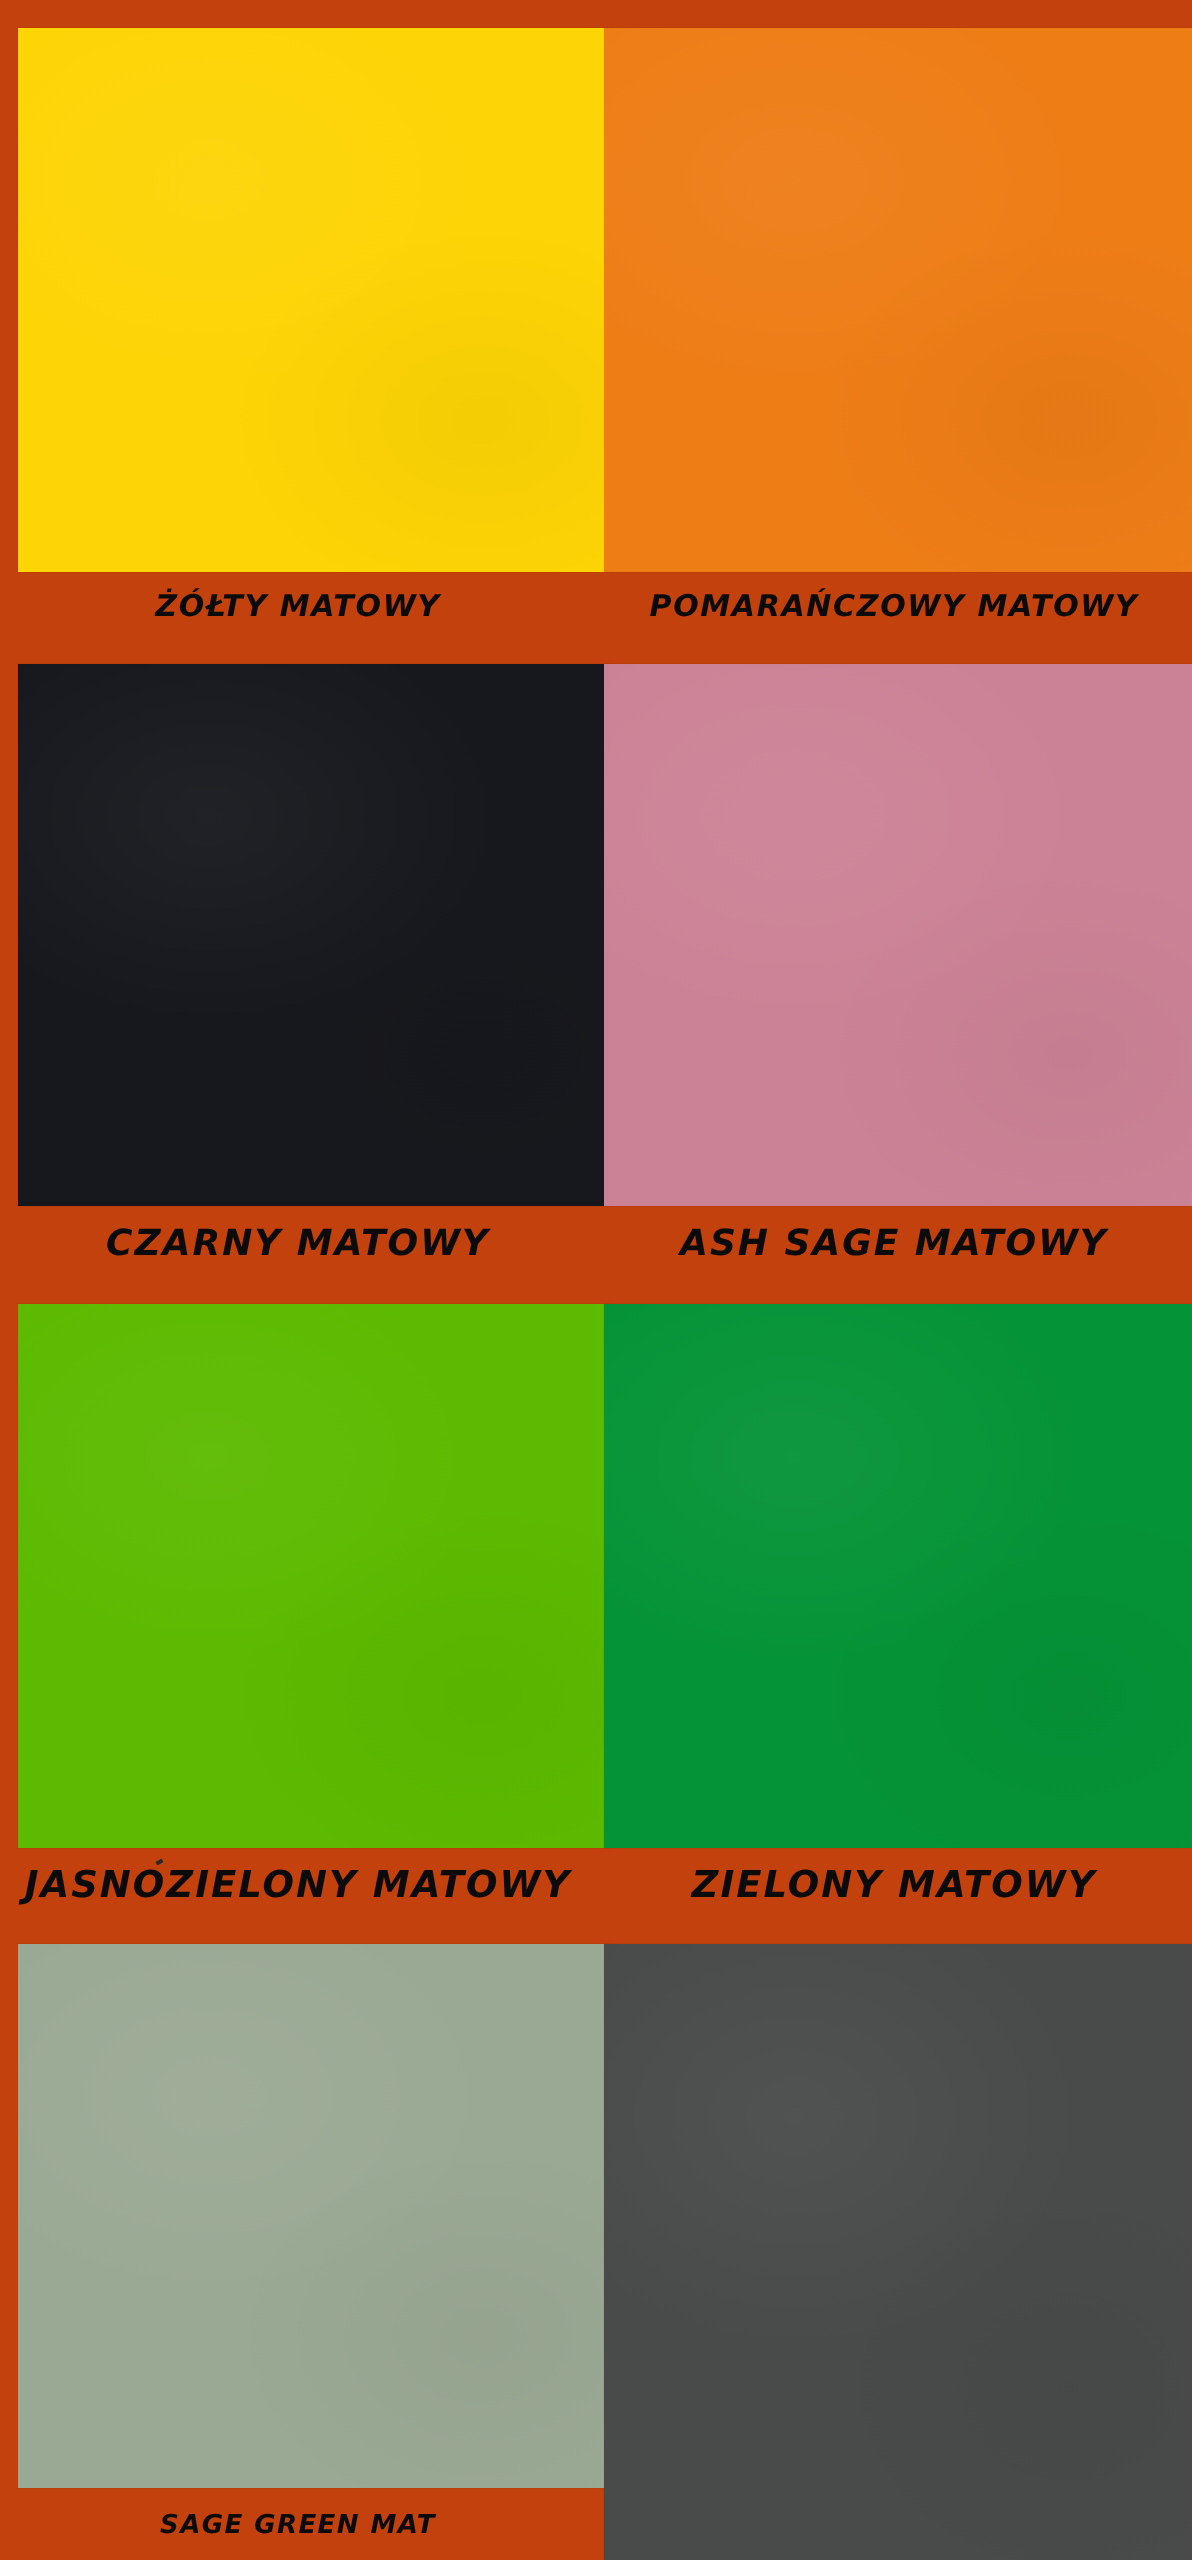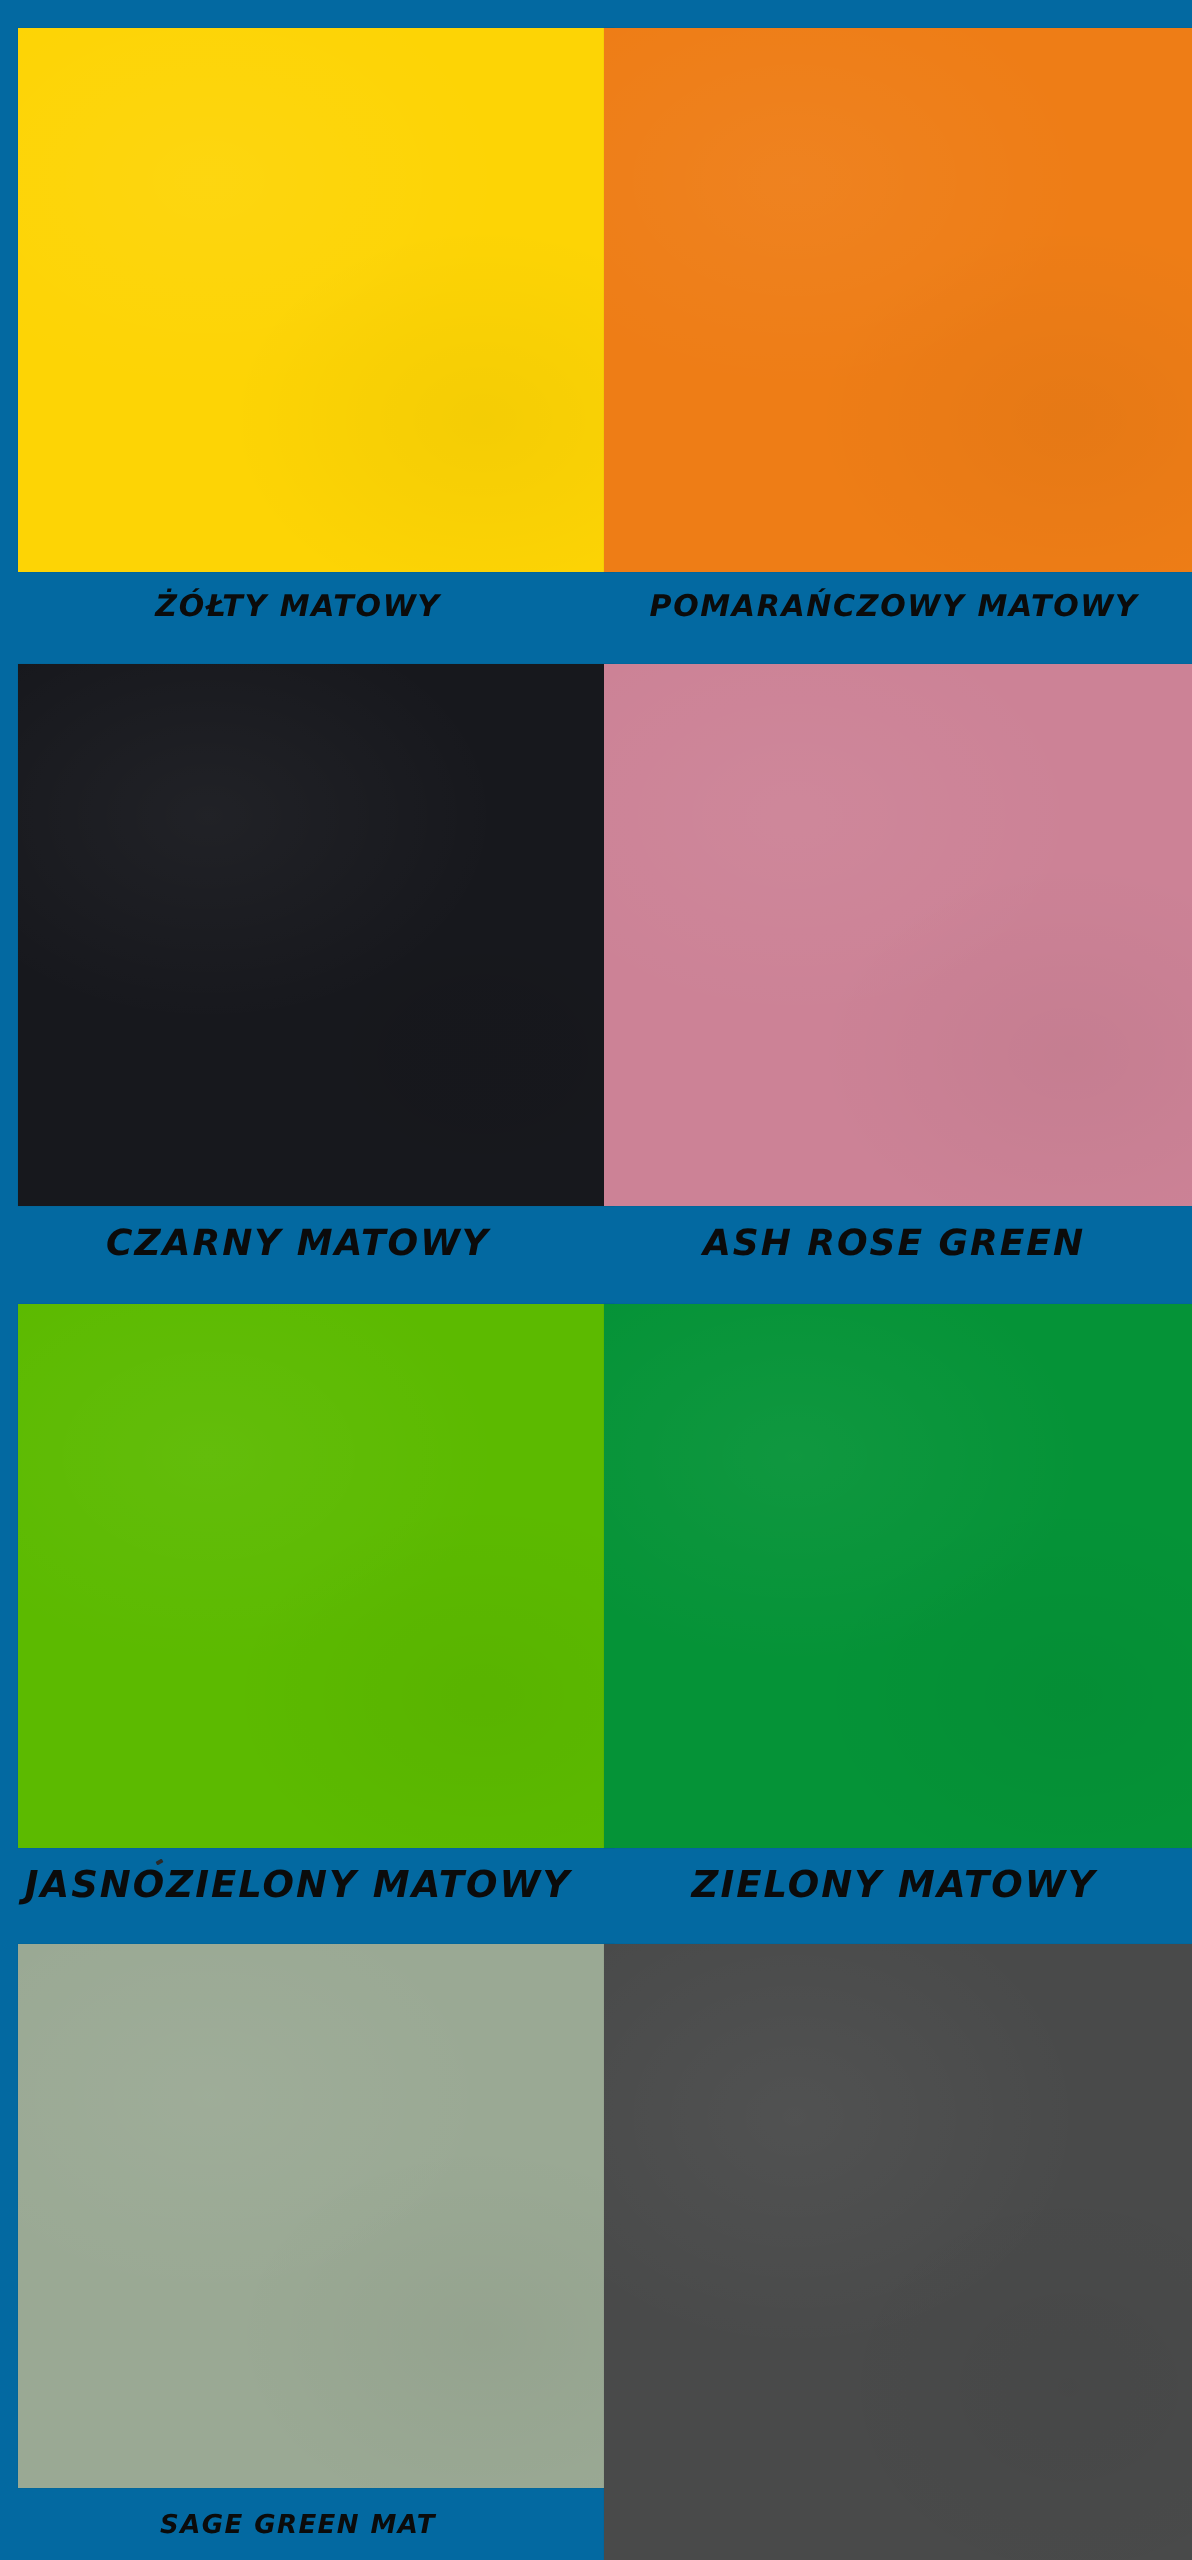--- a/index.html
+++ b/index.html
@@ -12,21 +12,21 @@
 
   body {
     font-family: "DejaVu Sans", sans-serif;
     overflow: hidden;
   }
 
   .catalog {
     position: relative;
     width: 1192px;
     height: 2560px;
-    background: #0369a1;
+    background: #c2410c;
     padding: 0;
   }
 
   .swatch-grid {
     display: grid;
     grid-template-columns: 1fr 1fr;
     grid-template-rows: repeat(4, 1fr);
     width: 1192px;
     height: 2560px;
   }
@@ -124,21 +124,21 @@
       <div class="swatch-label" style="color: rgb(11, 11, 11);">POMARAŃCZOWY  MATOWY</div>
     </div>
 
     <div class="swatch-cell cell-black">
       <div class="swatch-chip" style="background-color: rgb(23, 24, 29);"></div>
       <div class="swatch-label" style="color: rgb(11, 11, 11);">CZARNY MATOWY</div>
     </div>
 
     <div class="swatch-cell cell-ashrose">
       <div class="swatch-chip" style="background-color: rgb(204, 130, 150);"></div>
-      <div class="swatch-label" style="color: rgb(11, 11, 11);">ASH ROSE GREEN</div>
+      <div class="swatch-label" style="color: rgb(11, 11, 11);">ASH SAGE MATOWY</div>
     </div>
 
     <div class="swatch-cell cell-lightgreen">
       <div class="swatch-chip" style="background-color: rgb(92, 186, 0);"></div>
       <span class="scan-speck"></span>
       <div class="swatch-label" style="color: rgb(11, 11, 11);">JASNOZIELONY MATOWY</div>
     </div>
 
     <div class="swatch-cell cell-green">
       <div class="swatch-chip" style="background-color: rgb(5, 147, 55);"></div>

